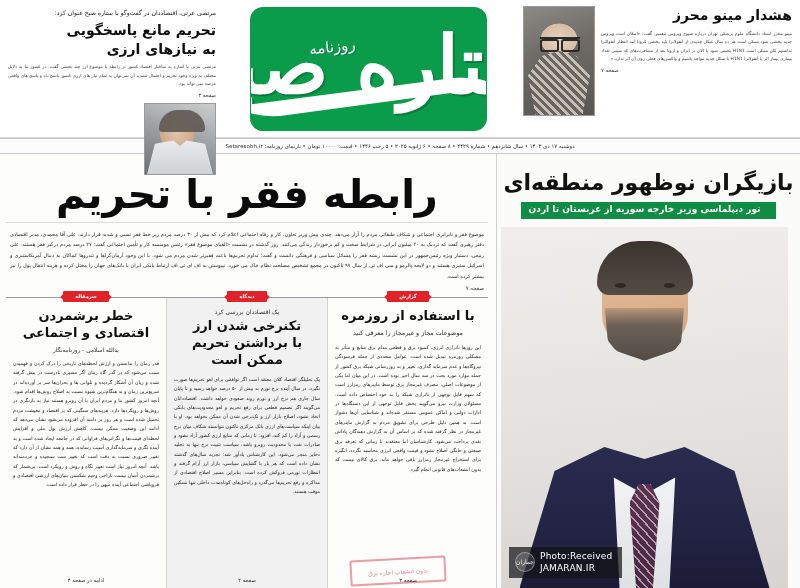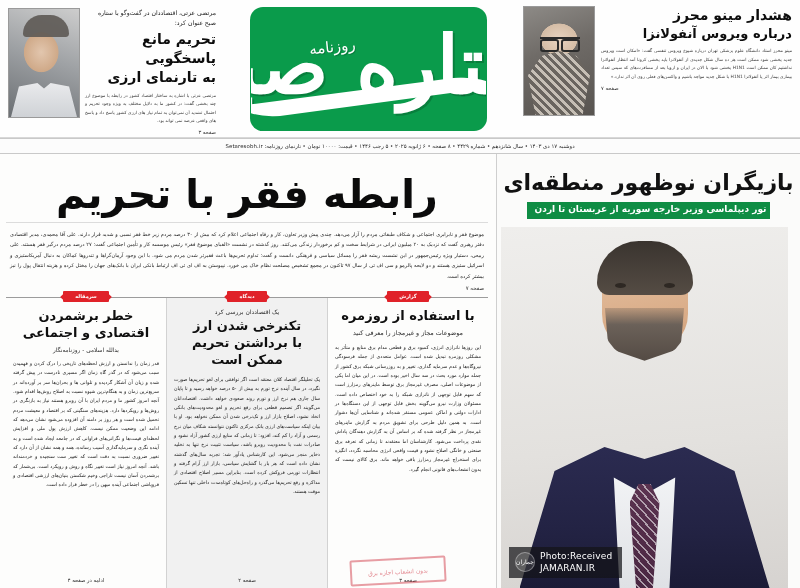--- a/index.html
+++ b/index.html
@@ -38,21 +38,21 @@
     padding: 6px 8px 4px 8px;
     display: flex;
     flex-direction: row-reverse;
     gap: 6px;
     direction: rtl;
   }
   .teaser-right {
     width: 222px;
     padding: 8px 6px 4px 8px;
     display: flex;
-    flex-direction: row;
+    flex-direction: column;
     gap: 5px;
     direction: rtl;
   }
 
   .teaser-photo {
     width: 72px;
     height: 110px;
     border: 1px solid #9a9a9a;
     flex: 0 0 72px;
     position: relative;
@@ -238,21 +238,21 @@
     display: flex;
     flex-direction: column;
     align-items: center;
     gap: 3px;
   }
   .green-bar {
     background: #0f8d44;
     color: #fff;
     font-size: 9px;
     font-weight: bold;
-    padding: 2px 4px 3px 8px;
+    padding: 2px 16px 3px 8px;
     direction: rtl;
     white-space: nowrap;
     line-height: 1.3;
   }
 
   .feature-photo {
     flex: 1;
     margin: 2px 12px 0 4px;
     position: relative;
     overflow: hidden;
@@ -479,40 +479,39 @@
 
   <div class="top-banner">
 
     <div class="teaser-left">
       <div class="teaser-photo lady">
         <div class="scarf"></div>
         <div class="glasses"></div>
       </div>
       <div class="teaser-text">
         <div class="teaser-head">هشدار مینو محرز</div>
-        <div class="teaser-head small">درباره ویروس آنفولانزا</div>
         <div class="teaser-lede">مینو محرز استاد دانشگاه علوم پزشکی تهران درباره شیوع ویروس تنفسی گفت: «امکان است ویروس جدید پخشی شود ممکن است هر ده سال شکل جدیدی از آنفولانزا باید پخشی کرونا آمد انتظار آنفولانزا نداشتیم کان ممکن است H1N1 پخشی شود با الان در ایران و اروپا بعد از مسافرت‌های که سپس تعداد بیماری بیمار اثر یا آنفولانزا H1N1 با شکل جدید مواجه باشیم و واکسن‌های فعلی روی آن اثر ندارد.»</div>
         <div class="teaser-page">صفحه ۷</div>
       </div>
     </div>
 
     <div class="masthead">
       <div class="logo-plate">
         <div class="logo-word">ستاره صبح</div>
         <div class="logo-sub">روزنامه</div>
         <div class="logo-swoosh"></div>
       </div>
     </div>
 
     <div class="teaser-right">
       <div class="teaser-text">
         <div class="teaser-kicker">مرتضی عزتی، اقتصاددان
 در گفت‌وگو با ستاره صبح عنوان کرد:</div>
         <div class="teaser-head">تحریم مانع پاسخگویی</div>
-        <div class="teaser-head">به تارنمای ارزی</div>
+        <div class="teaser-head">به نیازهای ارزی</div>
         <div class="teaser-lede">مرتضی عزتی با اشاره به ساختار اقتصاد کشور در رابطه با موضوع ارز چند بخشی گفت: در کشور ما به دلایل مختلف به ویژه وجود تحریم و احتمال تشدید آن نمی‌توان به تمام نیاز های ارزی کشور پاسخ داد و پاسخ های واقعی عرضه نمی تواند بود.</div>
         <div class="teaser-page rt">صفحه ۳</div>
       </div>
       <div class="teaser-photo man">
         <div class="hair"></div>
         <div class="shirt"></div>
       </div>
     </div>
   </div>
 

